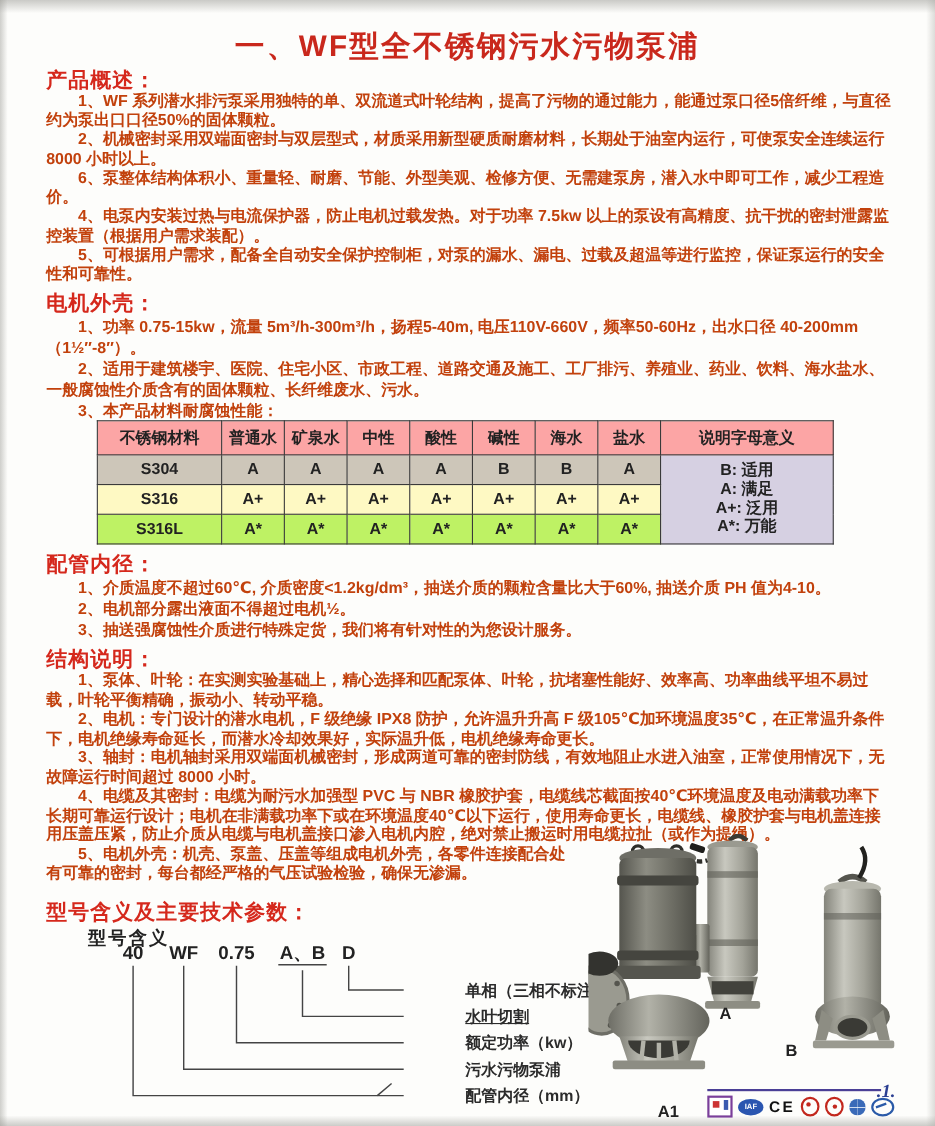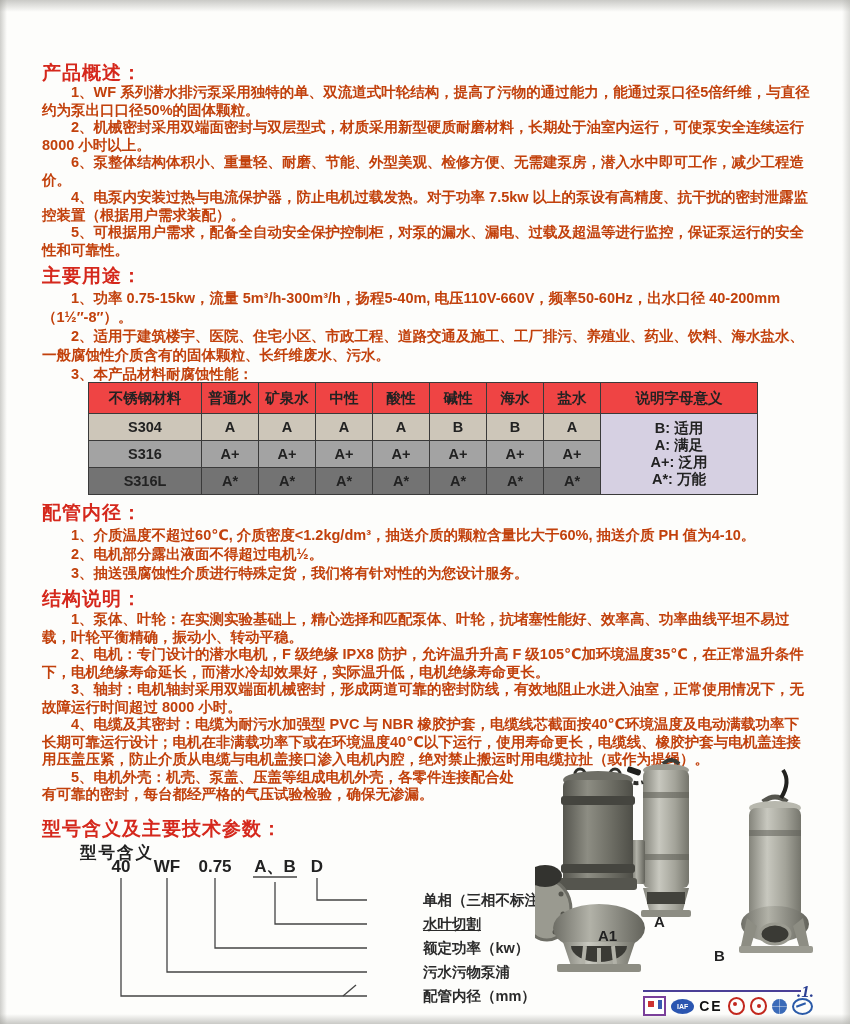--- a/index.html
+++ b/index.html
@@ -35,27 +35,27 @@
   .txt.loose{line-height:19px;}
 
   
   table.corr{
     position:absolute;left:88px;top:382px;border-collapse:collapse;
     font-weight:bold;color:#222;
   }
   table.corr th,table.corr td{
     border:1px solid #3a3a3a;text-align:center;padding:0;
   }
-  table.corr th{width:56px;height:30px;font-size:14.5px;background:#ef4444;font-weight:bold;text-align:center;}
+  table.corr th{width:56px;height:30px;font-size:14.5px;background:#fca5a5;font-weight:bold;text-align:center;}
   table.corr th.c-mat{width:112px;}
   table.corr th.c-legend{width:156px;}
   table.corr td{height:26px;font-size:14.5px;}
   tr.r-304 td{background:#cdc6b9;}
-  tr.r-316 td{background:#a3a3a3;}
-  tr.r-316l td{background:#737373;}
+  tr.r-316 td{background:#fef9c3;}
+  tr.r-316l td{background:#bef264;}
   td.legend-cell{background:#d6d0e2 !important;font-size:13.5px;line-height:17px;padding:2px 4px;}
 
   
   .diagram{position:absolute;left:55px;top:856px;width:470px;height:152px;}
   .diagram svg{position:absolute;left:0;top:0;}
   .diag-label{
     position:absolute;left:368px;font-size:14.5px;font-weight:600;color:#2b2b2b;white-space:nowrap;
   }
   .model-sub{
     position:absolute;left:80px;top:842px;font-size:16.5px;font-weight:600;color:#222;letter-spacing:2px;
@@ -88,31 +88,32 @@
 </style>
 </head>
 <body>
 
 <div class="page">
   <div class="edge-top"></div>
   <div class="edge-left"></div>
   <div class="edge-bottom"></div>
   <div class="edge-right"></div>
 
+  <div class="doc-title">一、WF型全不锈钢污水污物泵浦</div>
 
   <div class="h-red" style="top:60px;">产品概述：</div>
   <div class="txt" style="top:84px;">
     <p>1、WF 系列潜水排污泵采用独特的单、双流道式叶轮结构，提高了污物的通过能力，能通过泵口径5倍纤维，与直径约为泵出口口径50%的固体颗粒。</p>
     <p>2、机械密封采用双端面密封与双层型式，材质采用新型硬质耐磨材料，长期处于油室内运行，可使泵安全连续运行 8000 小时以上。</p>
     <p>6、泵整体结构体积小、重量轻、耐磨、节能、外型美观、检修方便、无需建泵房，潜入水中即可工作，减少工程造价。</p>
     <p>4、电泵内安装过热与电流保护器，防止电机过载发热。对于功率 7.5kw 以上的泵设有高精度、抗干扰的密封泄露监控装置（根据用户需求装配）。</p>
     <p>5、可根据用户需求，配备全自动安全保护控制柜，对泵的漏水、漏电、过载及超温等进行监控，保证泵运行的安全性和可靠性。</p>
   </div>
 
-  <div class="h-red" style="top:263px;">主要用途：</div>
+  <div class="h-red" style="top:263px;">电机外壳：</div>
   <div class="txt loose" style="top:289px;">
     <p>1、功率 0.75-15kw，流量 5m³/h-300m³/h，扬程5-40m, 电压110V-660V，频率50-60Hz，出水口径 40-200mm（1½″-8″）。</p>
     <p>2、适用于建筑楼宇、医院、住宅小区、市政工程、道路交通及施工、工厂排污、养殖业、药业、饮料、海水盐水、一般腐蚀性介质含有的固体颗粒、长纤维废水、污水。</p>
     <p>3、本产品材料耐腐蚀性能：</p>
   </div>
 
   <table class="corr">
     <tbody>
         <tr>
       <th class="c-mat">不锈钢材料</th>
@@ -284,21 +285,21 @@
         <ellipse cx="64" cy="170" rx="46" ry="24" fill="url(#gMid)"></ellipse>
         <path d="M28 184 l72 0 l-8 24 l-56 0 z" fill="url(#gLight)"></path>
         <path d="M36 188 a28 16 0 0 0 56 0 z" fill="#3a3a35"></path>
         <line x1="50" y1="188" x2="48" y2="206" stroke="#b2b2a8" stroke-width="4"></line>
         <line x1="64" y1="190" x2="64" y2="207" stroke="#b2b2a8" stroke-width="4"></line>
         <line x1="78" y1="188" x2="80" y2="206" stroke="#b2b2a8" stroke-width="4"></line>
         <rect x="22" y="206" width="84" height="8" rx="2" fill="#8d8d83"></rect>
       </g>
     </svg>
   </div>
-  <span class="pump-label" style="left:598px;top:927px;">A1</span>
+  <span class="pump-label" style="left:598px;top:1002px;">A1</span>
   <span class="pump-label" style="left:654px;top:913px;">A</span>
   <span class="pump-label" style="left:714px;top:947px;">B</span>
 
   <div class="footer-line"></div>
   <div class="logos">
     <span class="logo-box">
         <i></i>
         <b></b>
       </span>
     <span class="logo-iaf">IAF</span>

